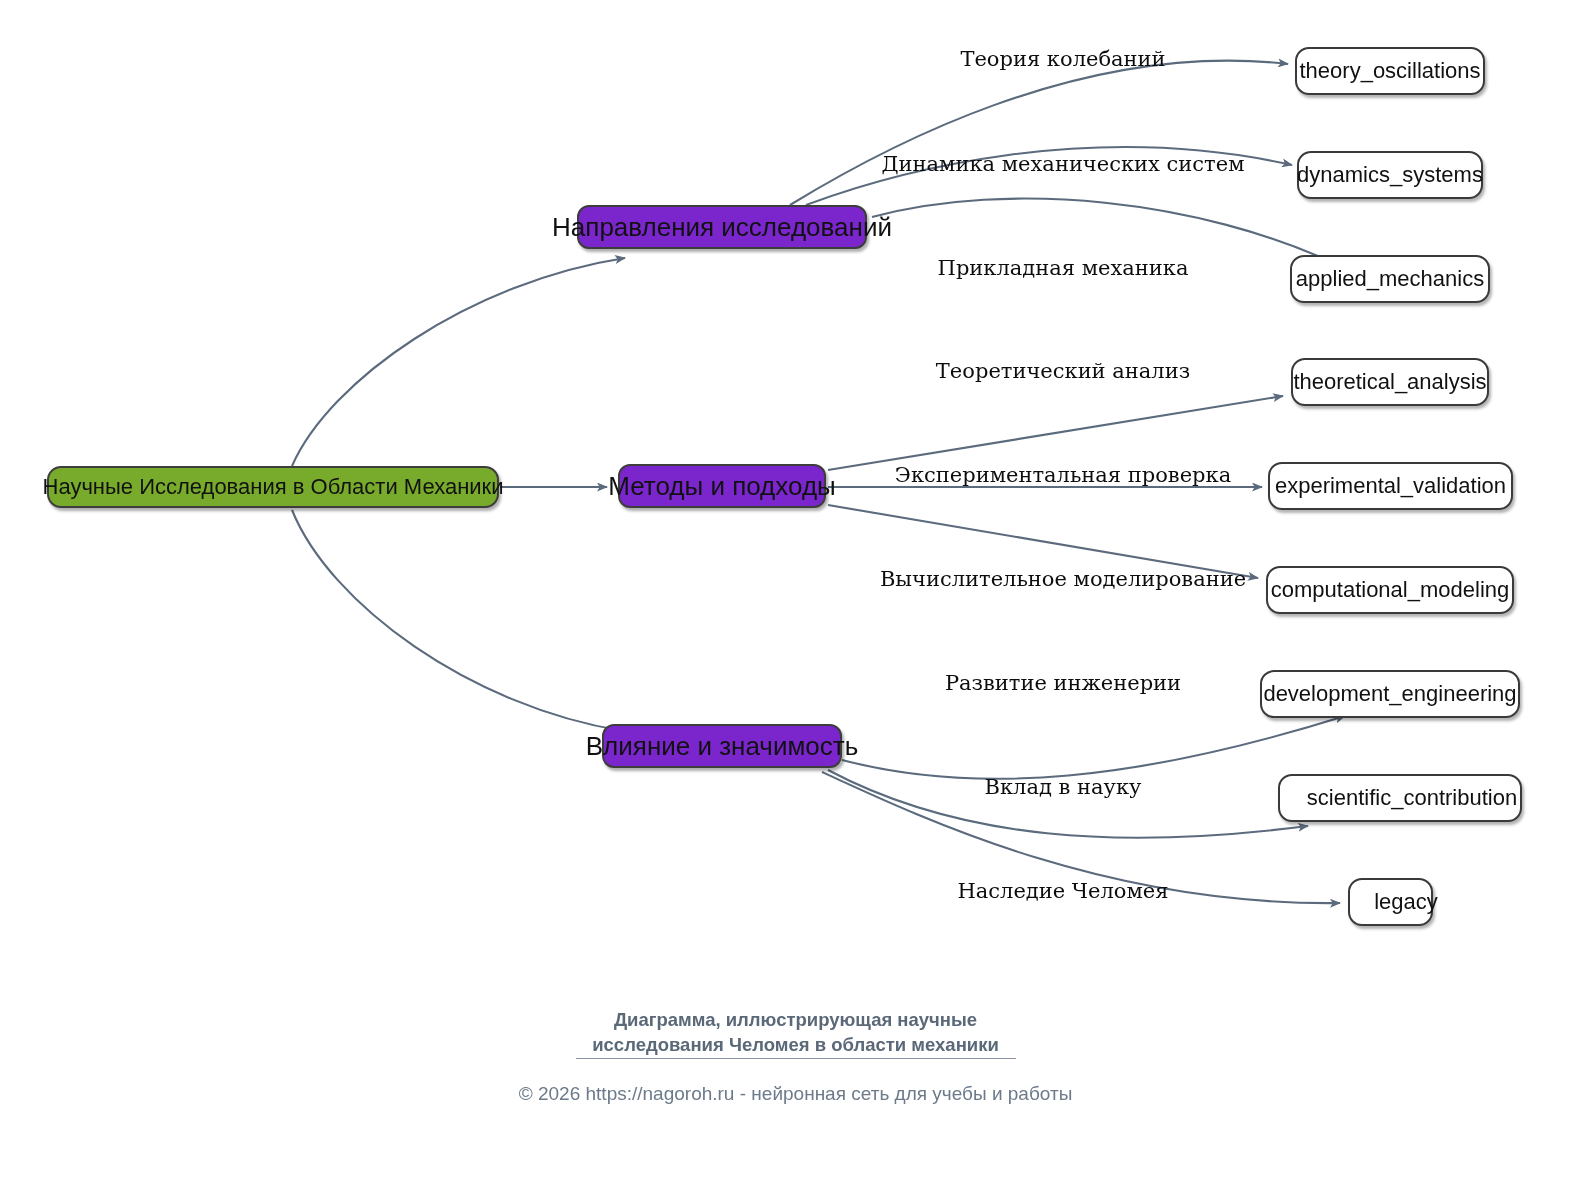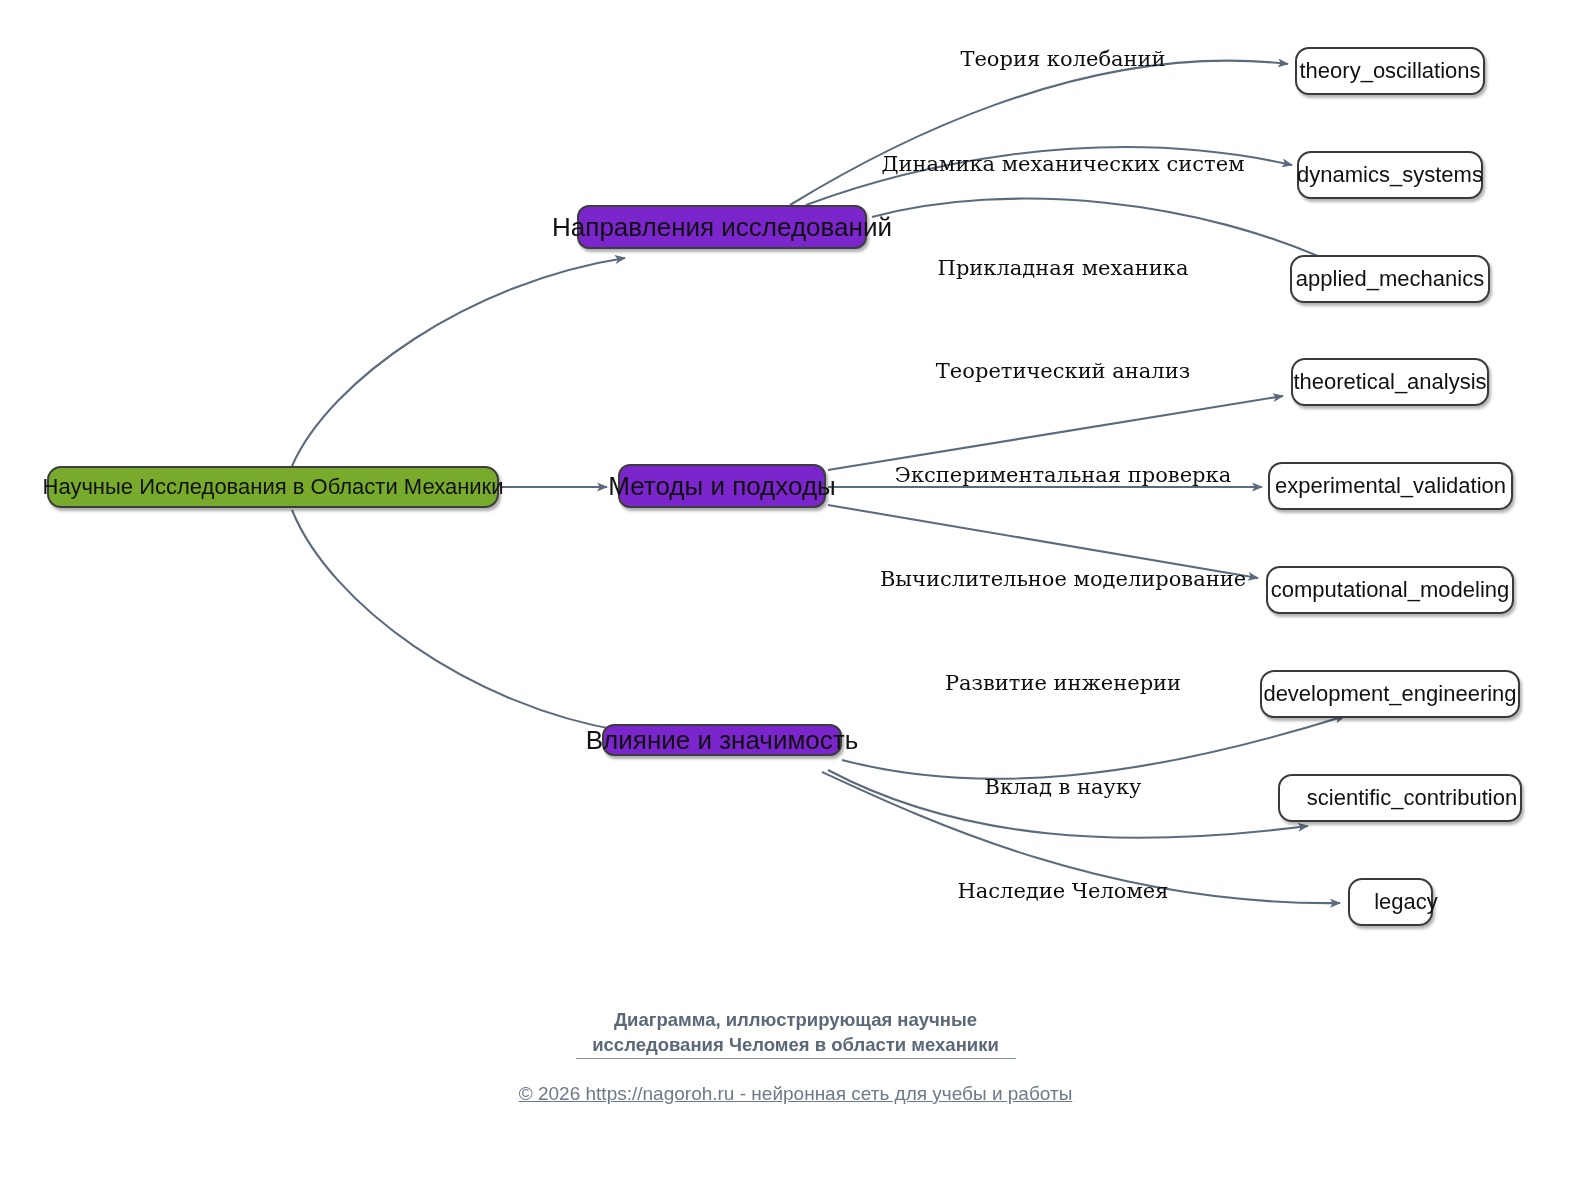--- a/index.html
+++ b/index.html
@@ -86,21 +86,20 @@
     top: 1058px;
     width: 440px;
     height: 1px;
     background: #8a95a3;
   }
   .footer-copy {
     top: 1081px;
     font-size: 19px;
     color: #6c7a8a;
     line-height: 1.4;
-    text-decoration: underline;
   }
 </style>
 </head>
 <body>
 
 <div id="canvas">
 
   <svg id="edges" viewBox="0 0 1591 1195" xmlns="http://www.w3.org/2000/svg">
     <defs>
       <marker id="arw" markerWidth="11" markerHeight="9" refX="10" refY="4.5" orient="auto" markerUnits="userSpaceOnUse">
@@ -132,21 +131,21 @@
   </div>
 
   <div class="node node-branch" style="left:577px; top:205px; width:290px; height:44px;">
     <span>Направления исследований</span>
   </div>
 
   <div class="node node-branch" style="left:618px; top:464px; width:208px; height:44px;">
     <span>Методы и подходы</span>
   </div>
 
-  <div class="node node-branch" style="left:602px; top:724px; width:240px; height:32px;">
+  <div class="node node-branch" style="left:602px; top:724px; width:240px; height:44px;">
     <span>Влияние и значимость</span>
   </div>
 
   <div class="node node-leaf" style="left:1295px; top:47px; width:190px; height:48px;">
     <span>theory_oscillations</span>
   </div>
   <div class="node node-leaf" style="left:1297px; top:151px; width:186px; height:48px;">
     <span>dynamics_systems</span>
   </div>
   <div class="node node-leaf" style="left:1290px; top:255px; width:200px; height:48px;justify-content:center;">

